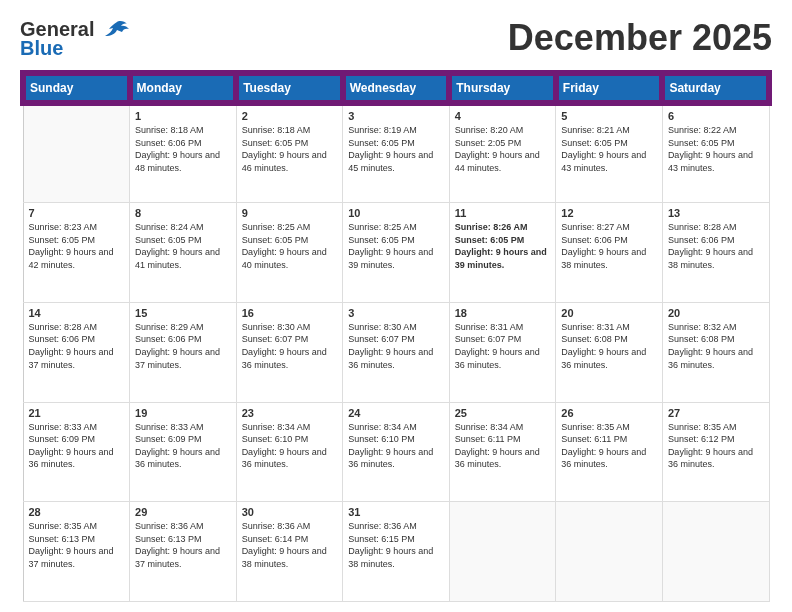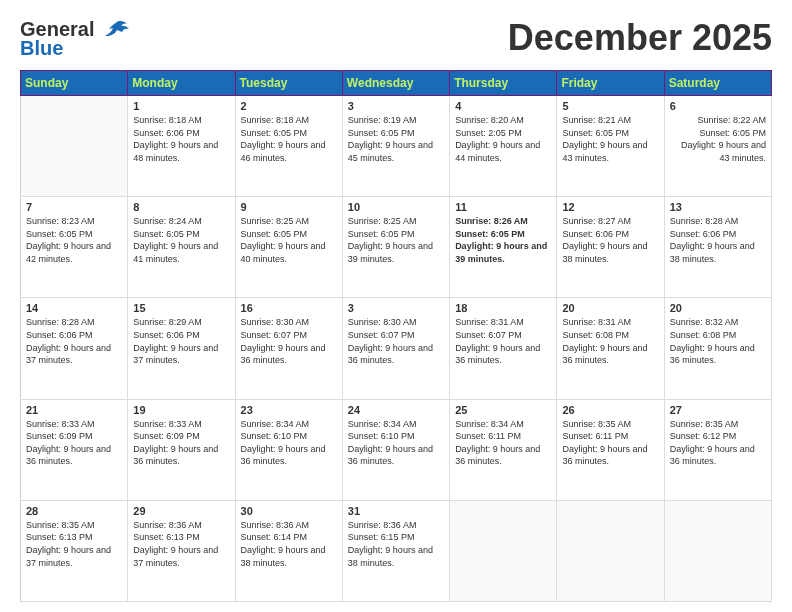--- a/index.html
+++ b/index.html
@@ -48,26 +48,26 @@
     }
     .calendar {
       flex: 1;
       border: 1px solid #ccc;
       border-collapse: collapse;
       width: 100%;
       table-layout: fixed;
     }
     .calendar thead tr th {
       background-color: #1a6bb5;
-      color: #bef264;
+      color: #ffffff;
       font-size: 12px;
       font-weight: bold;
       padding: 5px 4px;
       text-align: left;
-      border: 1px solid #701a75;
+      border: 6px solid #701a75;
     }
     .calendar tbody tr {
       border-bottom: 1px solid #ccc;
     }
     .calendar tbody tr td {
       vertical-align: top;
       padding: 4px 5px;
       font-size: 9.5px;
       color: #333;
       border-right: 1px solid #ddd;
@@ -156,21 +156,21 @@
 Daylight: 9 hours and 44 minutes.</div>
           </td>
           <td>
             <span class="day-num">5</span>
             <div class="cell-text" style="white-space: pre-line;">Sunrise: 8:21 AM
 Sunset: 6:05 PM
 Daylight: 9 hours and 43 minutes.</div>
           </td>
           <td>
             <span class="day-num">6</span>
-            <div class="cell-text" style="white-space: pre-line; text-align: right;">Sunrise: 8:22 AM
+            <div class="cell-text" style="white-space: pre-line;">Sunrise: 8:22 AM
 Sunset: 6:05 PM
 Daylight: 9 hours and 43 minutes.</div>
           </td>
         </tr>
         <tr>
           <td>
             <span class="day-num">7</span>
             <div class="cell-text" style="white-space: pre-line;">Sunrise: 8:23 AM
 Sunset: 6:05 PM
 Daylight: 9 hours and 42 minutes.</div>

